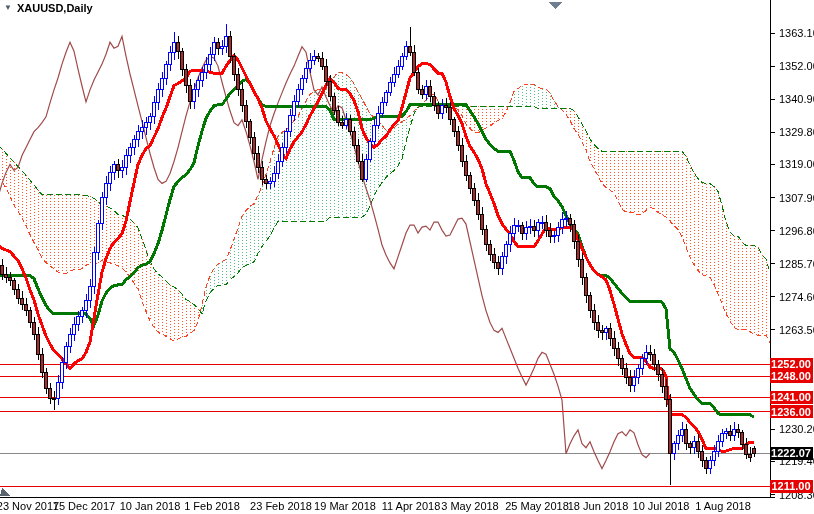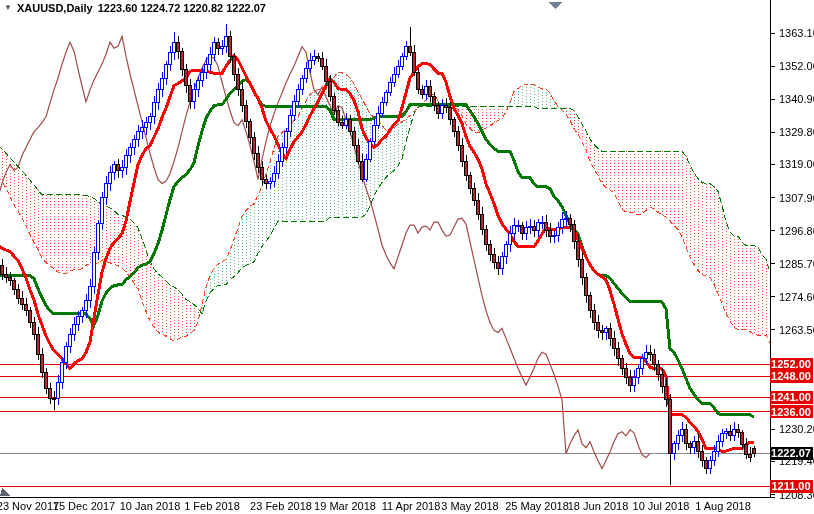--- a/index.html
+++ b/index.html
@@ -10,21 +10,20 @@
              display:flex;align-items:center;gap:5px;white-space:nowrap;z-index:5;}
   #title-bar .tri{font-size:8px;color:#4a5a6a;line-height:1;}
 </style>
 </head>
 <body>
 
 <div id="app">
   <div id="title-bar">
     <span class="tri">▼</span>
     <span>XAUUSD,Daily</span>
-    <span>1223.60 1224.72 1220.82 1222.07</span>
   </div>
   <svg id="chart-svg" width="814" height="514" shape-rendering="crispEdges">
       <defs>
         <clipPath id="plotclip">
           <rect x="0" y="0" width="770" height="497"></rect>
         </clipPath>
       </defs>
       <g clip-path="url(#plotclip)">
         <g>
           <line x1="-2" y1="144.4950178518299" x2="-2" y2="176.06785892769494" stroke="#ff5522" stroke-width="1" stroke-dasharray="1,2"></line>

